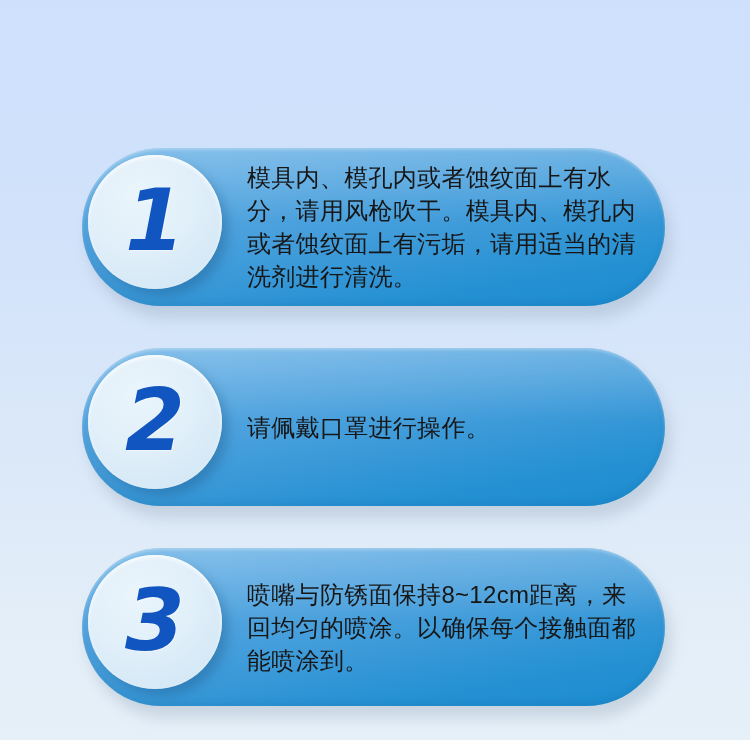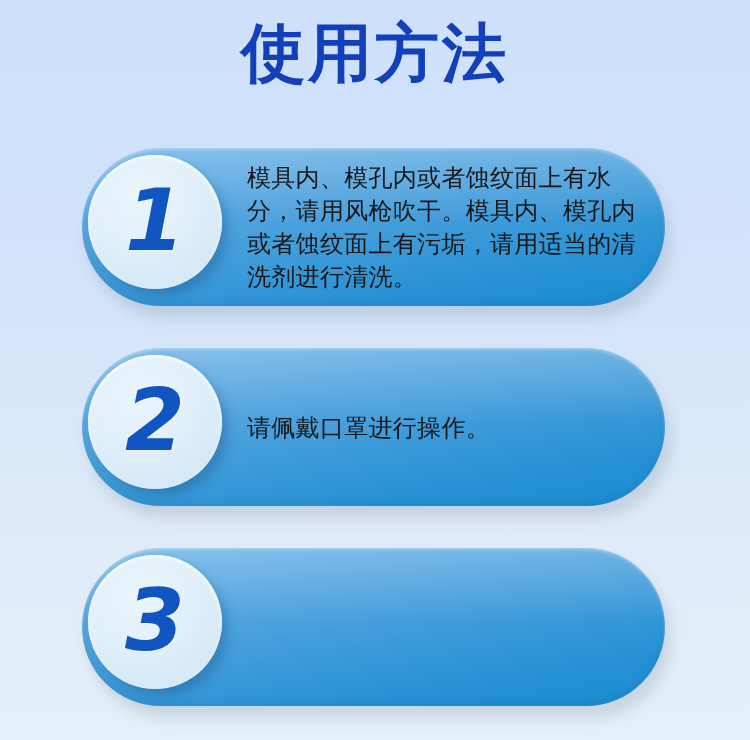--- a/index.html
+++ b/index.html
@@ -157,21 +157,20 @@
     display: block;
     width: 100%;
   }
   .step-1 .step-text { align-items: center; }
 </style>
 </head>
 <body>
 
 <div class="poster">
 
-  <div class="title">使用方法</div>
 
   <div class="steps">
 
     <div class="step step-1">
       <div class="pill-shadow"></div>
       <div class="pill"></div>
       <div class="badge-shadow"></div>
       <div class="badge">
         <span class="badge-number">1</span>
       </div>
@@ -192,16 +191,19 @@
       </div>
     </div>
 
     <div class="step step-3">
       <div class="pill-shadow"></div>
       <div class="pill"></div>
       <div class="badge-shadow"></div>
       <div class="badge">
         <span class="badge-number">3</span>
       </div>
+      <div class="step-text">
+        <span>喷嘴与防锈面保持8~12cm距离，来回均匀的喷涂。以确保每个接触面都能喷涂到。</span>
+      </div>
     </div>
 
   </div>
 </div>
 
 </body></html>

